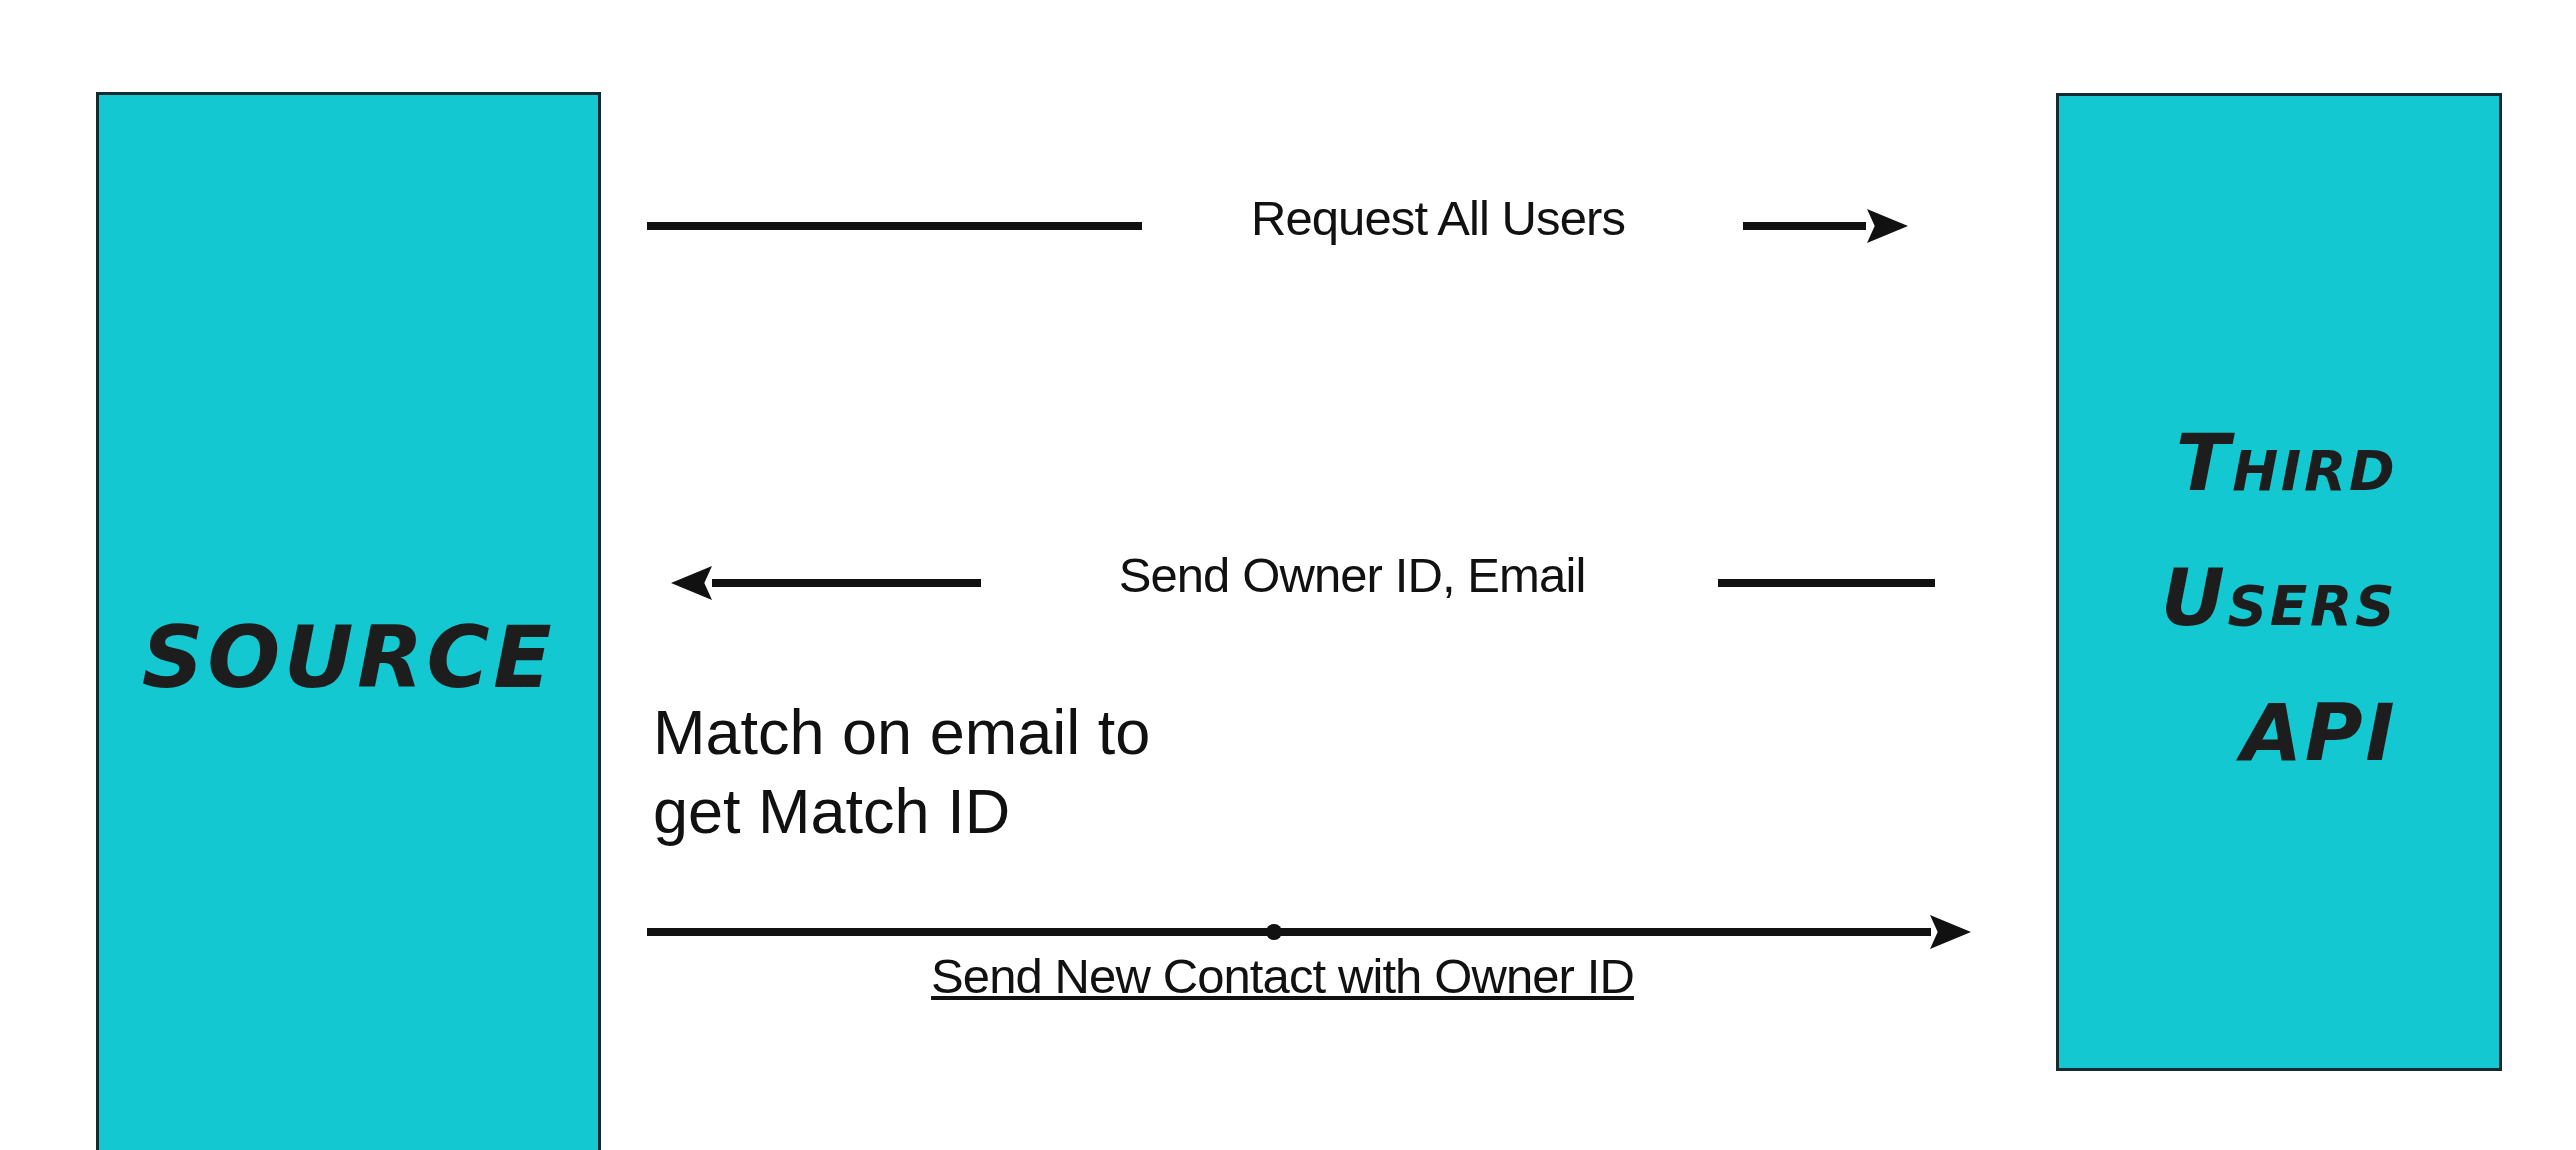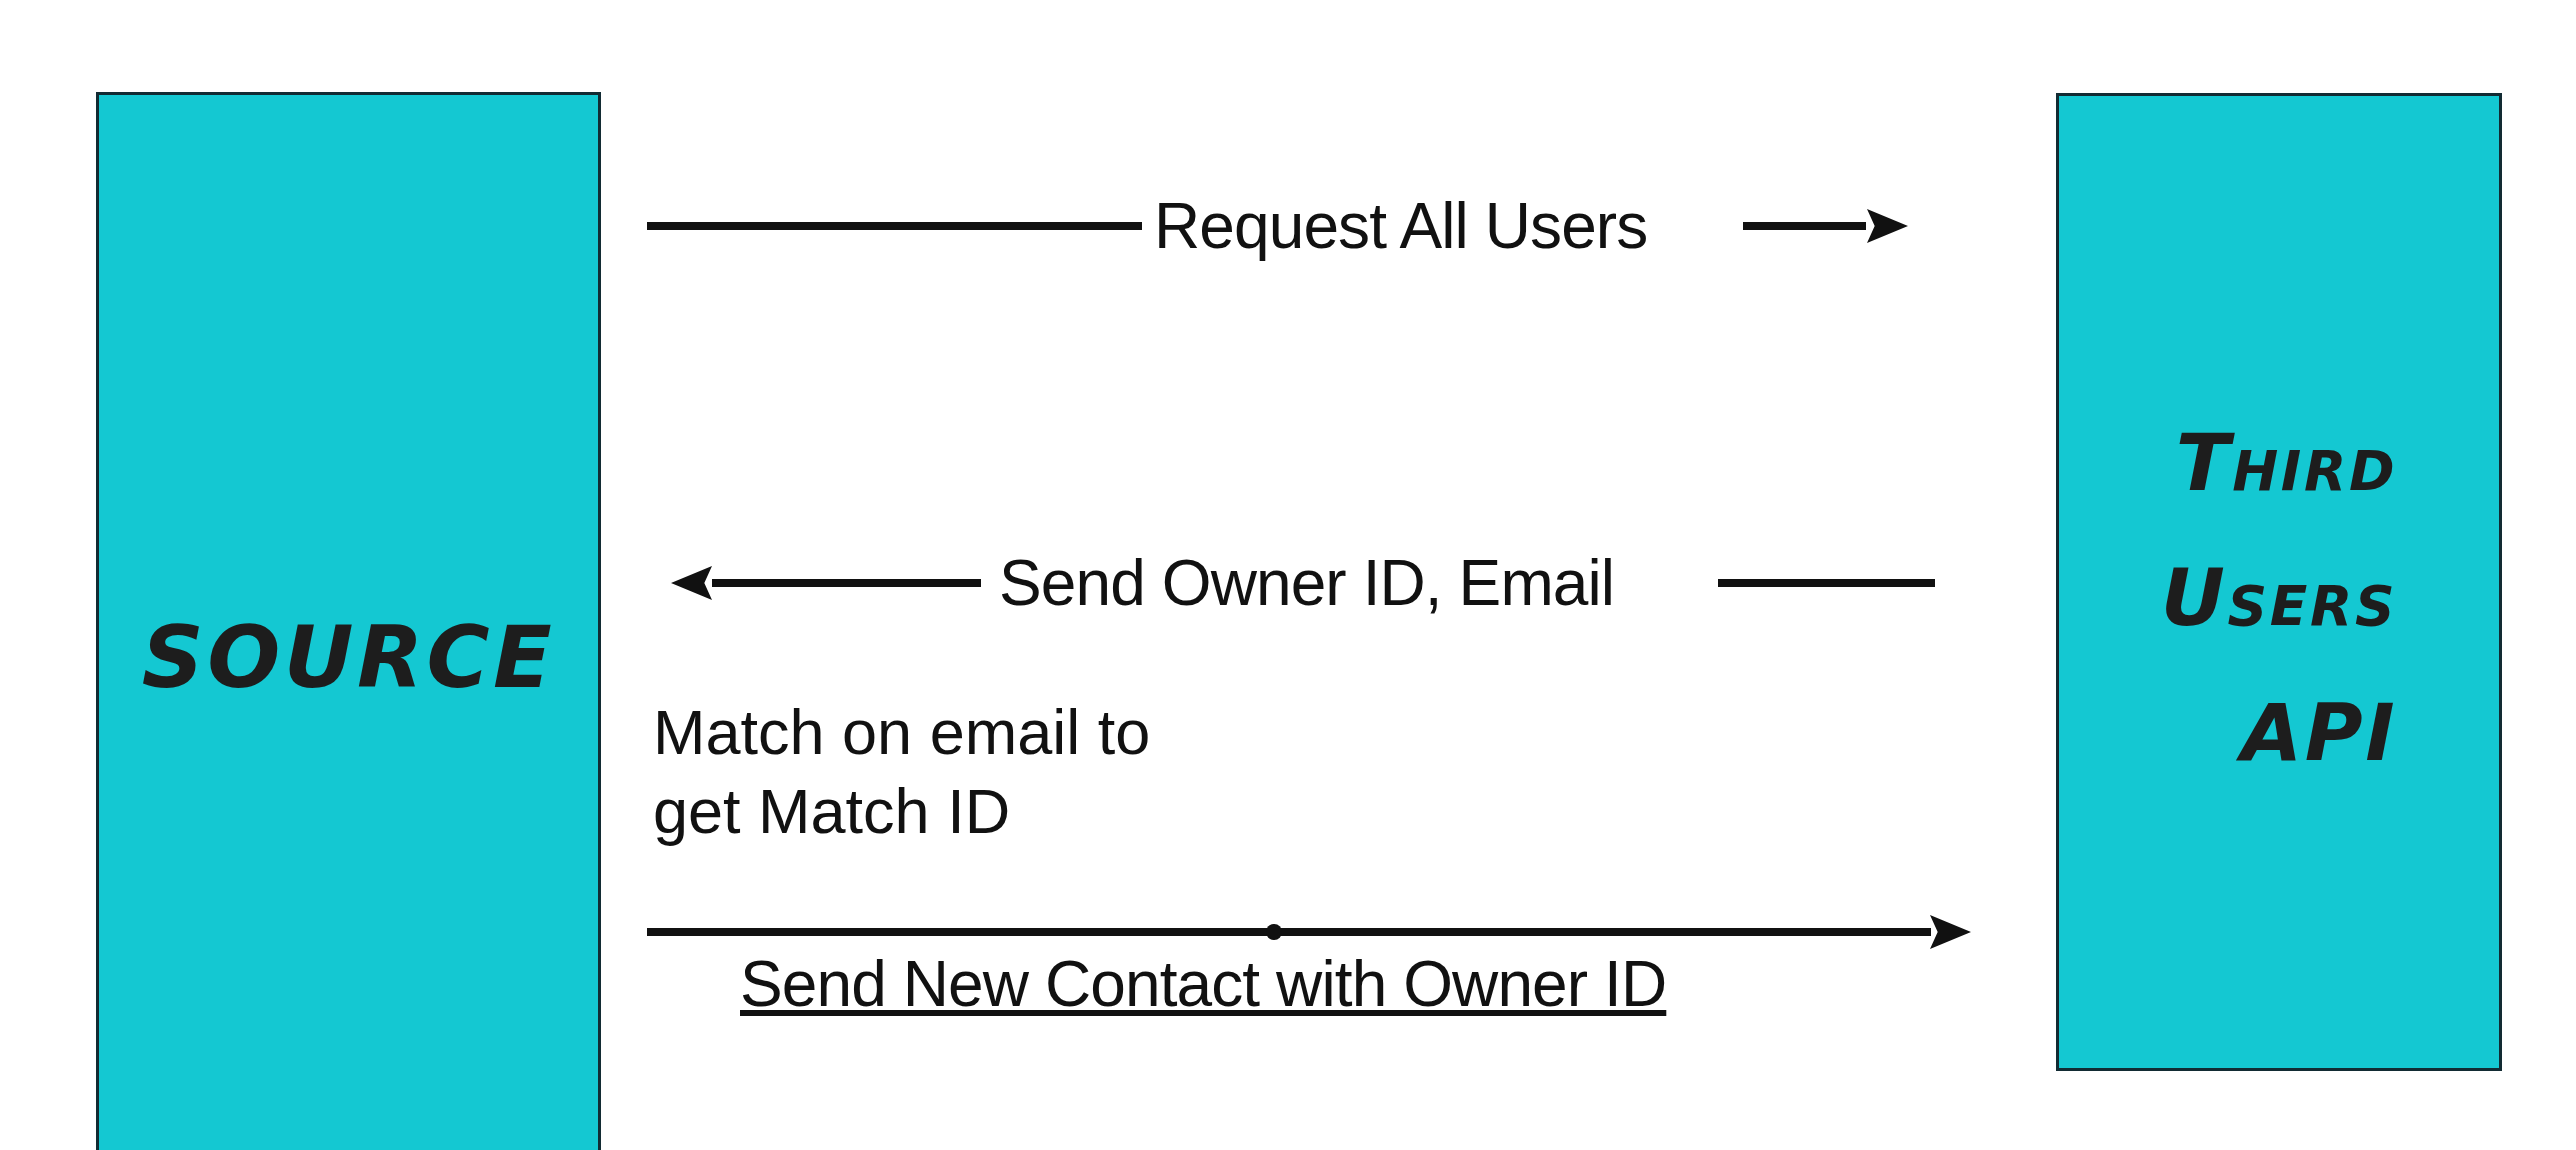--- a/index.html
+++ b/index.html
@@ -63,24 +63,24 @@
     position: absolute;
     width: 15.5px;
     height: 15.5px;
     border-radius: 50%;
     background: var(--arrow-color, #111111);
   }
 
   
   .msg-label {
     position: absolute;
-    font-size: 64px;
+    font-size: 49px;
     letter-spacing: -0.9px;
     white-space: nowrap;
-    text-align: left;
+    text-align: center;
     line-height: 1;
     color: var(--label-text, #111111);
   }
   .label-request { left: 1154px; top: 194px; width: 568px; }
   .label-send-owner { left: 999px; top: 551px; width: 706px; }
   .label-send-contact { left: 740px; top: 952px; width: 1085px; text-decoration: underline; }
 
   
   .note-text {
     position: absolute;

